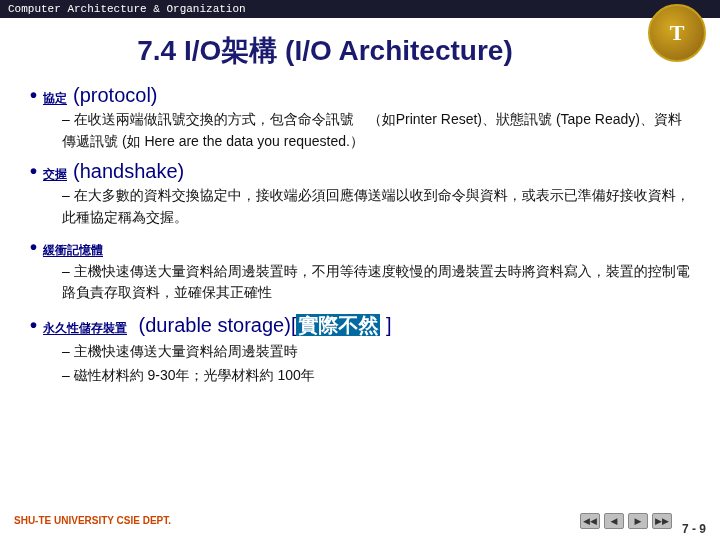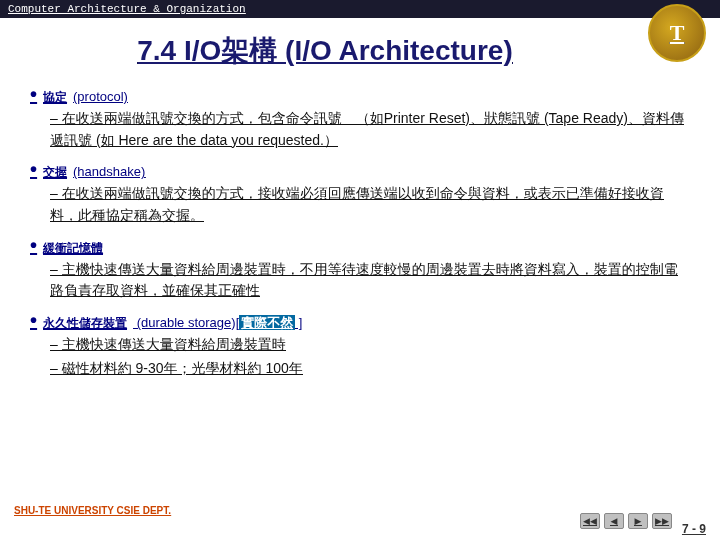--- a/index.html
+++ b/index.html
@@ -1,19 +1,18 @@
 <!DOCTYPE html>
 <html><head>
   <meta charset="utf-8">
   <style>
     * {
       margin: 0;
       padding: 0;
       box-sizing: border-box;
-      text-decoration: underline;
     }
 
     body {
       width: 720px;
       height: 540px;
       background: #ffffff;
       font-family: Arial, "Microsoft JhengHei", "微軟正黑體", sans-serif;
       overflow: hidden;
       position: relative;
     }
@@ -90,48 +89,48 @@
 
     .bullet-cn {
       font-size: 12px;
       font-weight: bold;
       color: #000080;
       text-decoration: underline;
       text-underline-offset: 2px;
     }
 
     .bullet-en {
-      font-size: 13px;
+      font-size: 20px;
       font-weight: normal;
       color: #000080;
     }
 
     .sub-item {
-      margin-left: 20px;
+      margin-left: 32px;
       font-size: 14px;
       color: #111111;
       line-height: 1.55;
       margin-bottom: 2px;
     }
 
     .highlight-red {
       background-color: #0369a1;
       color: #ffffff;
       font-weight: bold;
       padding: 0 2px;
     }
 
     #footer {
       position: absolute;
       bottom: 4px;
       left: 0;
       right: 0;
       display: flex;
       justify-content: space-between;
-      align-items: flex-start;
+      align-items: center;
       padding: 0 14px;
     }
 
     #footer-left {
       font-size: 10px;
       color: #cc4400;
       font-weight: bold;
       font-family: Arial, sans-serif;
     }
 
@@ -189,21 +188,21 @@
     </div>
   </div>
 
   <div class="bullet-item">
     <div class="bullet-header">
       <span class="bullet-dot">•</span>
       <span class="bullet-cn">交握</span>
       <span class="bullet-en">(handshake)</span>
     </div>
     <div class="sub-item">
-      – 在收送兩端做訊號交換的方式，接收端必須回應傳送端以收到命令與資料，或表示已準備好接收資料，此種協定稱為交握。
+      – 在大多數的資料交換協定中，接收端必須回應傳送端以收到命令與資料，或表示已準備好接收資料，此種協定稱為交握。
     </div>
   </div>
 
   <div class="bullet-item">
     <div class="bullet-header">
       <span class="bullet-dot">•</span>
       <span class="bullet-cn">緩衝記憶體</span>
     </div>
     <div class="sub-item">
       – 主機快速傳送大量資料給周邊裝置時，不用等待速度較慢的周邊裝置去時將資料寫入，裝置的控制電路負責存取資料，並確保其正確性

